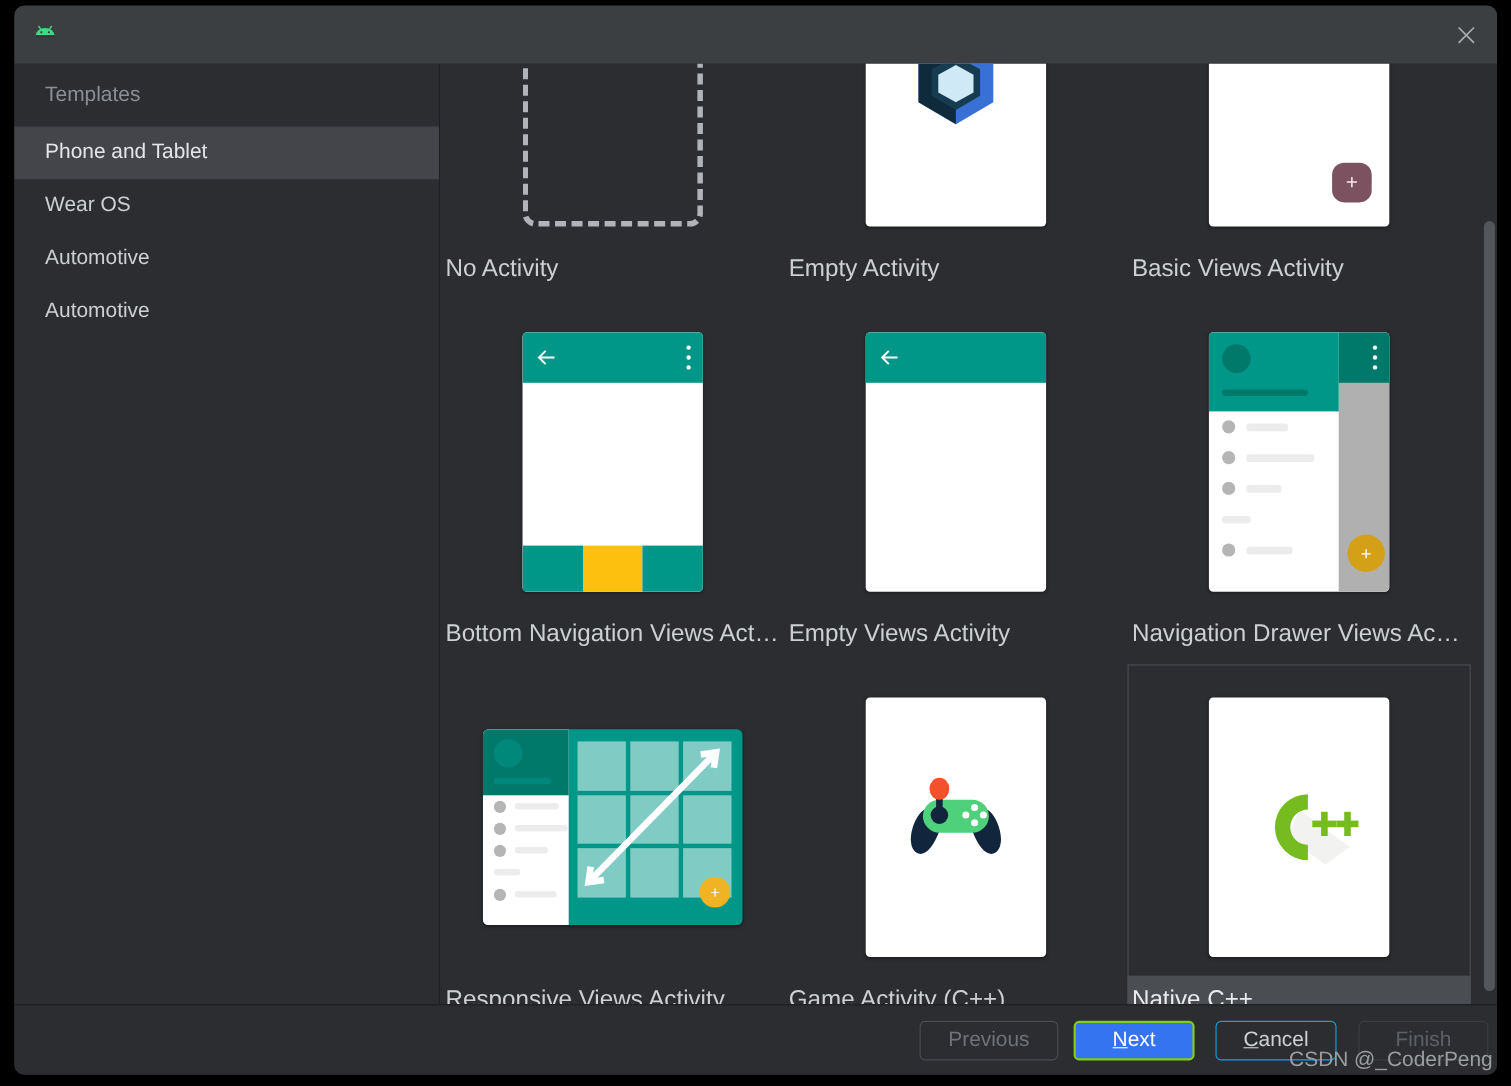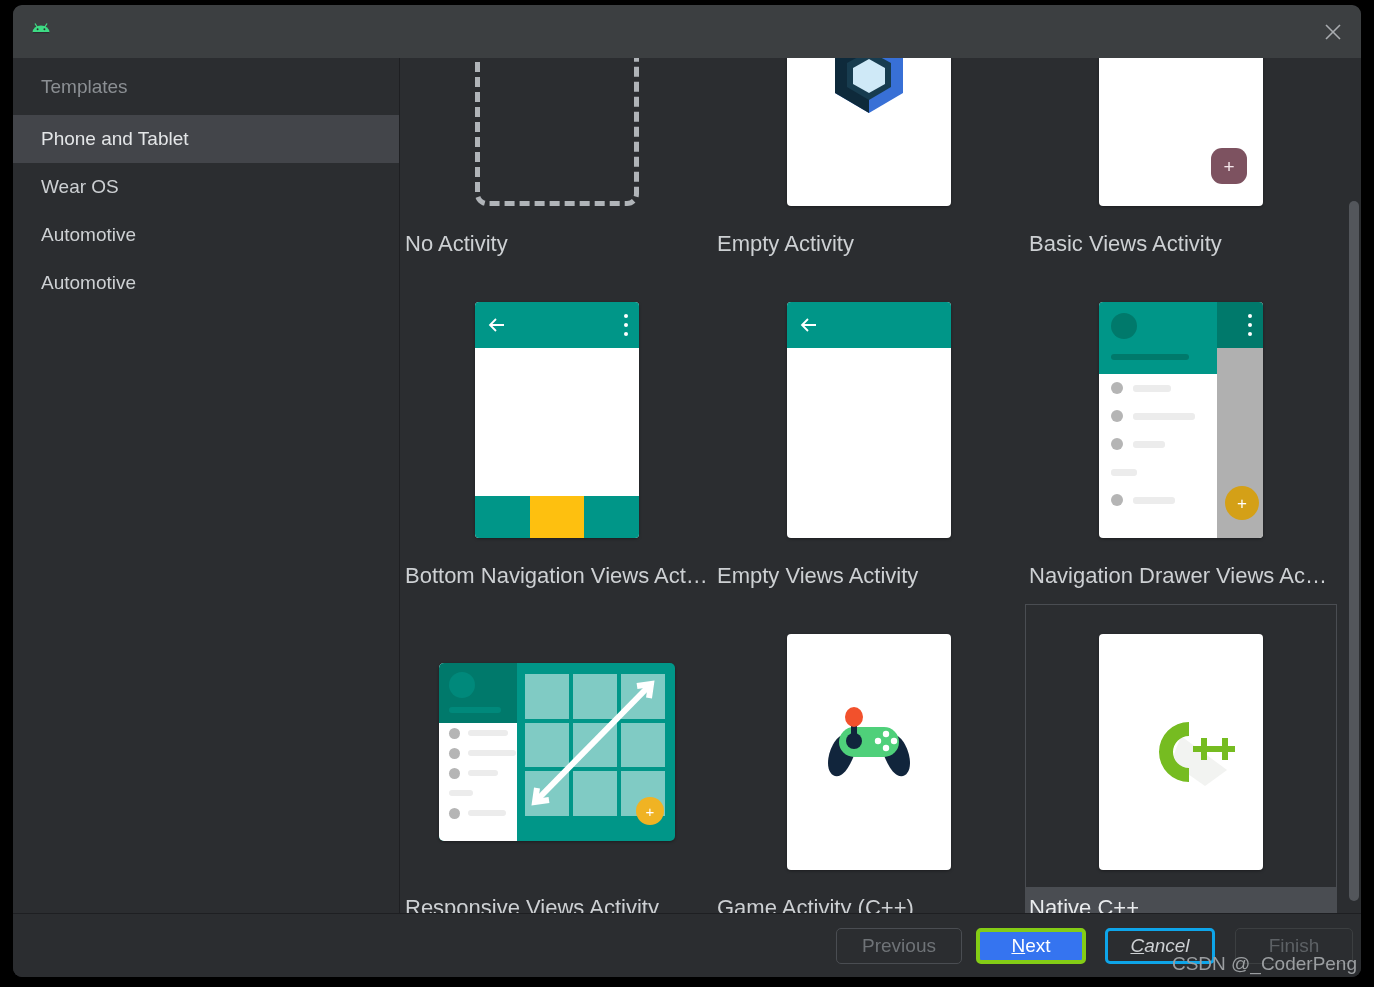--- a/index.html
+++ b/index.html
@@ -338,29 +338,28 @@
   }
   .btn-prev {
     left: 823px; width: 126px;
     background: transparent;
     border: 1px solid #4a4d52;
     color: #6f7377;
   }
   .btn-next {
     left: 963px; width: 110px;
     background: #3574f0;
-    border: 4px solid #84cc16;
+    border: 2px solid #84cc16;
     color: #ffffff;
   }
   .btn-cancel {
     left: 1092px; width: 110px;
     background: transparent;
-    border: 3px solid #0ea5e9;
+    border: 1px solid #0ea5e9;
     color: #cdd0d3;
-    font-style: italic;
   }
   .btn-finish {
     left: 1222px; width: 118px;
     background: transparent;
     border: 1px solid #3c3f41;
     color: #5d6165;
   }
   .mnemonic { text-decoration: underline; }
 
   .watermark {

